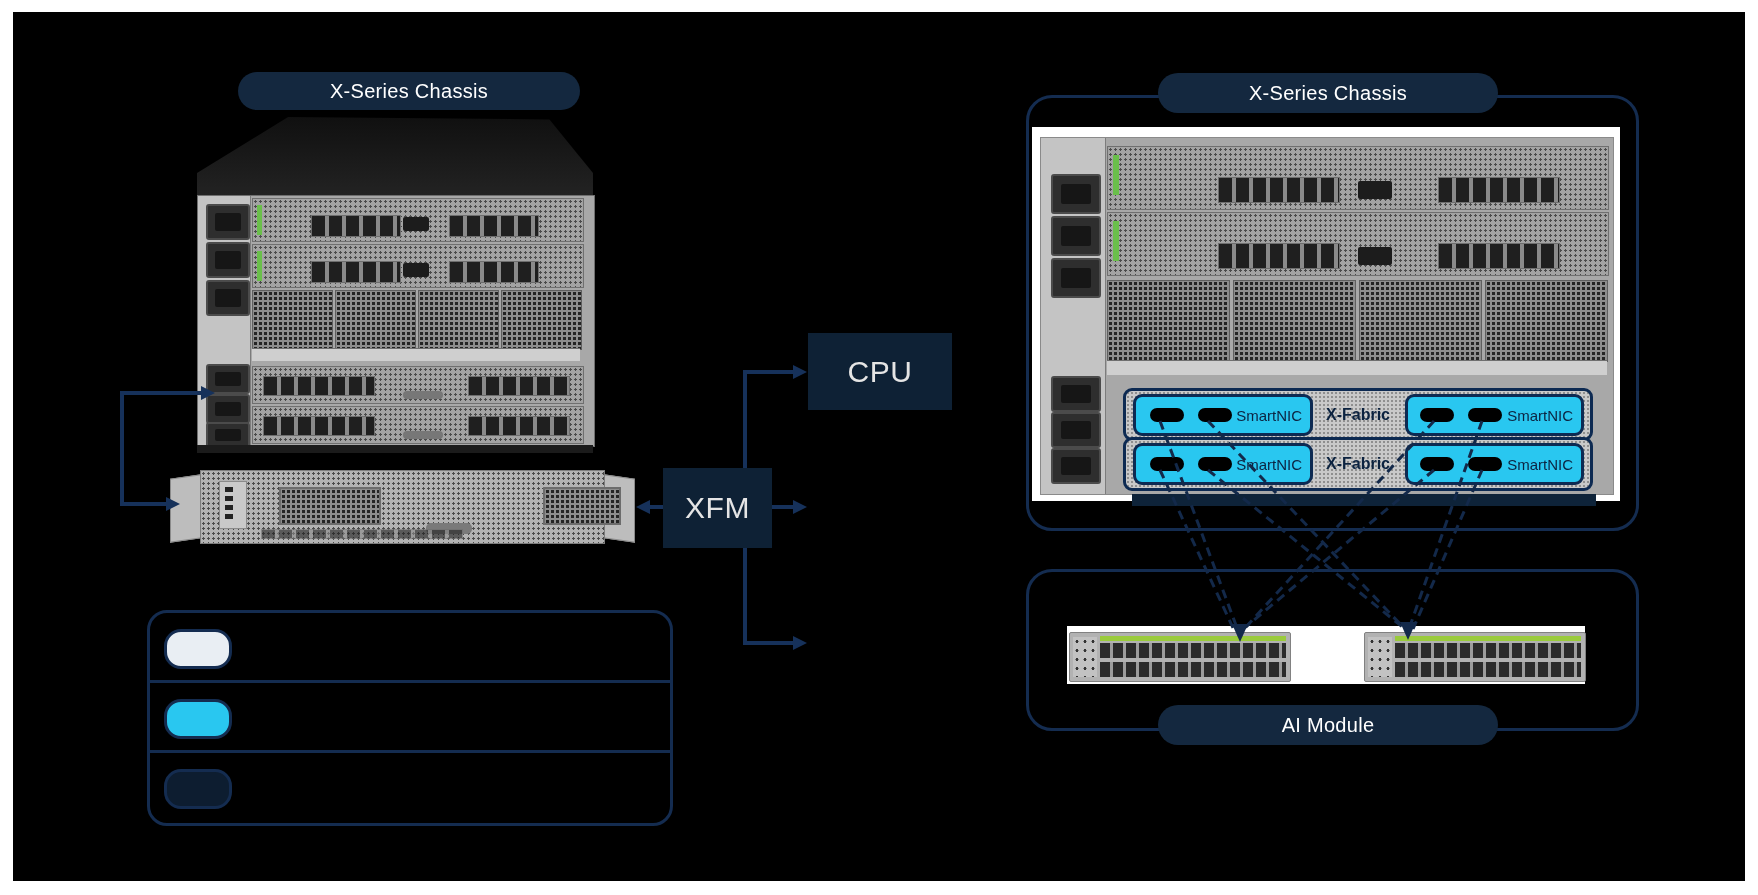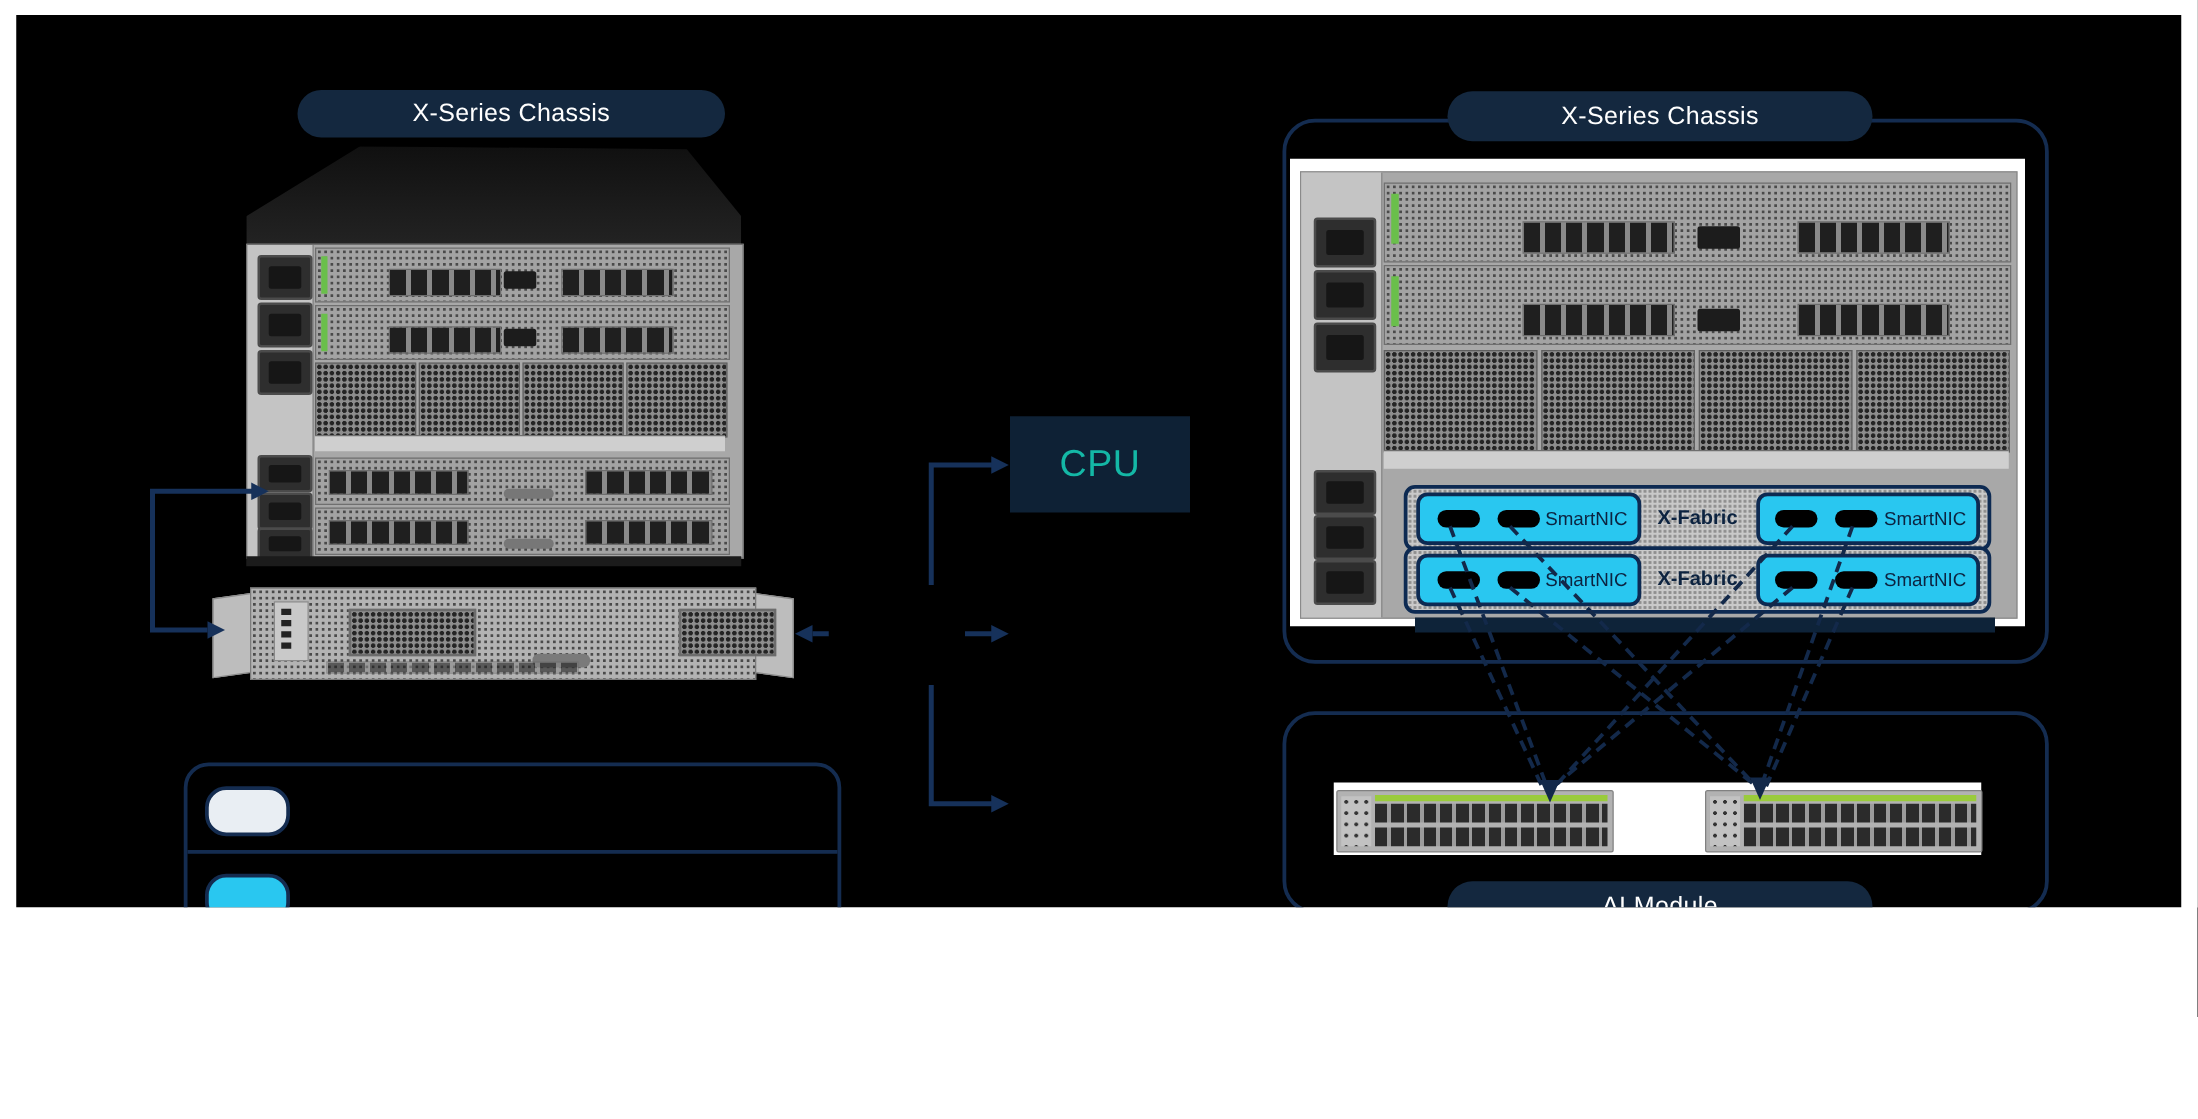--- a/index.html
+++ b/index.html
@@ -1,28 +1,28 @@
 <!DOCTYPE html>
 <html><head>
 <meta charset="utf-8">
 <style>
   html,body{margin:0;padding:0;background:#ffffff;}
-  .canvas{position:relative;width:1758px;height:726px;background:#ffffff;overflow:hidden;
+  .canvas{position:relative;width:1758px;height:895px;background:#ffffff;overflow:hidden;
           font-family:"Liberation Sans", sans-serif;}
   .abs{position:absolute;}
   .slide{left:13px;top:12px;width:1732px;height:869px;background:#000000;}
 
   
   .pill{display:flex;align-items:center;justify-content:center;
         background:#14283f;color:#ffffff;border-radius:20px;
         font-size:20px;letter-spacing:.3px;z-index:30;}
 
   
   .flowbox{display:flex;align-items:center;justify-content:center;
-           background:#0e2135;color:#14b8a6;font-size:30px;letter-spacing:.5px;z-index:20;}
+           background:#0e2135;color:#e5e5e5;font-size:30px;letter-spacing:.5px;z-index:20;}
 
   
   .outline-box{border:3px solid #142c50;border-radius:26px;z-index:5;}
 
   
   .legend{left:147px;top:610px;width:520px;height:210px;border:3px solid #142c50;
           border-radius:20px;z-index:10;}
   .legend-row{position:absolute;left:0;width:100%;height:68px;}
   .legend-div{position:absolute;left:0;width:100%;height:0;border-top:3px solid #142c50;}
   .swatch{position:absolute;left:14px;top:16px;width:62px;height:34px;border-radius:17px;
@@ -168,20 +168,21 @@
     <div class="legend-div" style="top:67px"></div>
     <div class="legend-row" style="top:70px">
       <span class="swatch swatch-cyan"></span>
     </div>
     <div class="legend-div" style="top:137px"></div>
     <div class="legend-row" style="top:140px">
       <span class="swatch swatch-navy"></span>
     </div>
   </div>
 
+  <div class="abs flowbox" style="left:663px;top:468px;width:109px;height:80px">XFM</div>
   <div class="abs flowbox" style="left:808px;top:333px;width:144px;height:77px">CPU</div>
 
   <div class="abs outline-box" style="left:1026px;top:95px;width:607px;height:430px"></div>
   <div class="abs pill" style="left:1158px;top:73px;width:340px;height:40px">X-Series Chassis</div>
 
   <div class="abs photo-card" style="left:1032px;top:127px;width:588px;height:374px">
     <div class="abs metal" style="left:8px;top:10px;width:572px;height:356px;border:1px solid #8a8a8a">
 
       <div class="abs railcol" style="left:0;top:0;width:64px;height:100%"></div>
       <div class="abs socket" style="left:10px;top:36px;width:46px;height:36px">

